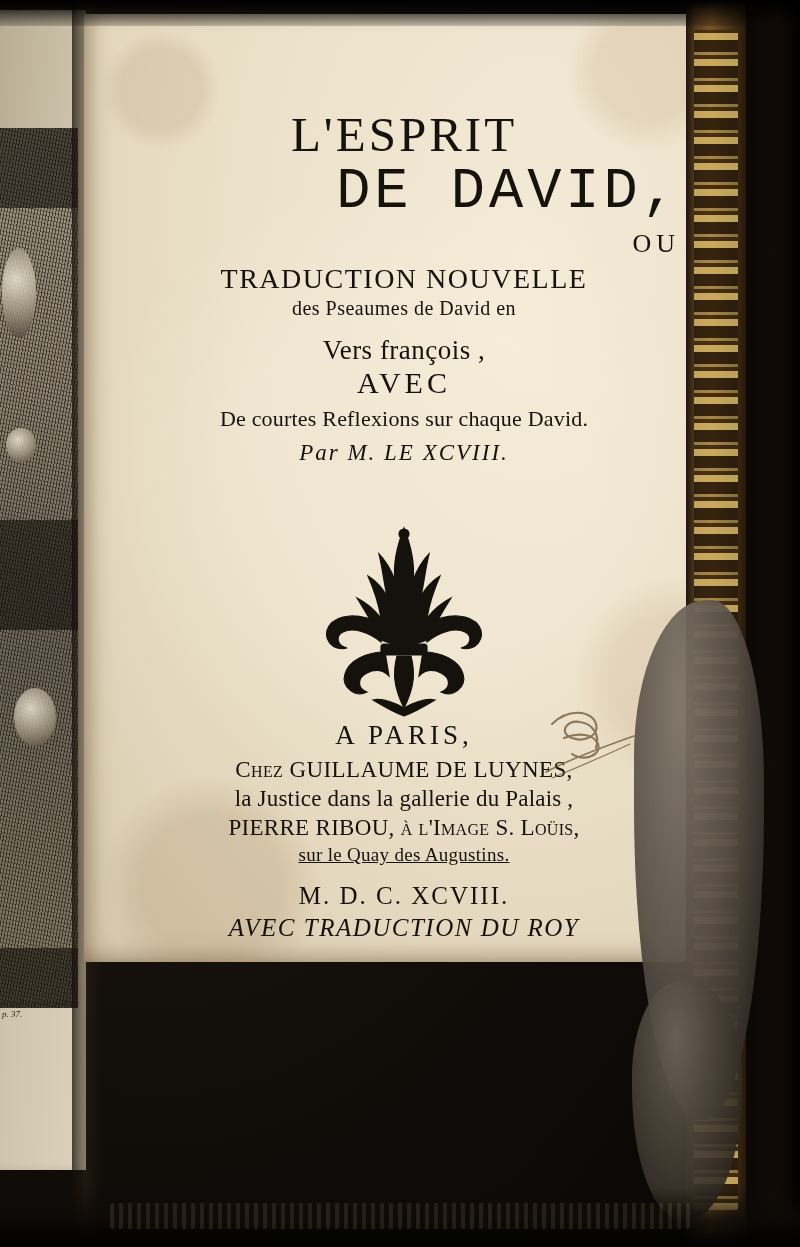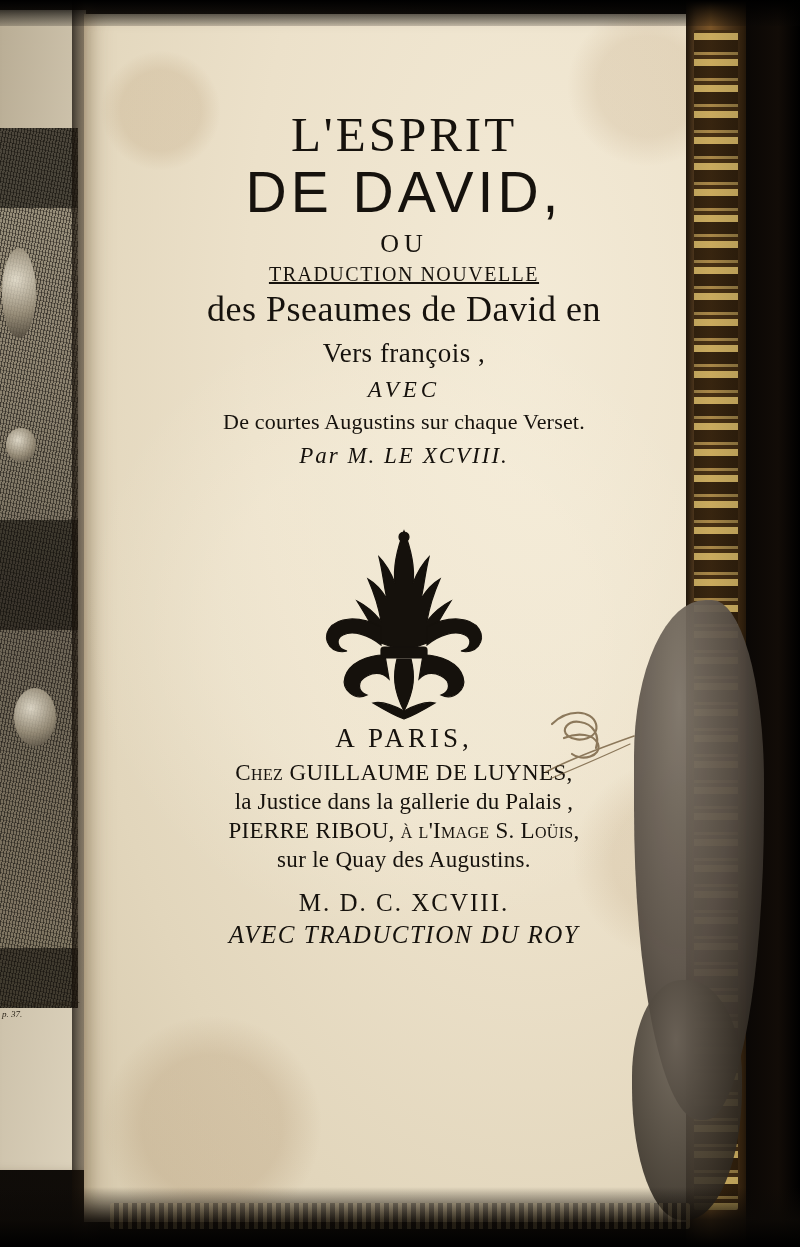--- a/index.html
+++ b/index.html
@@ -83,21 +83,21 @@
     left: 72px; top: 0;
     width: 30px; height: 1247px;
     background: linear-gradient(90deg, rgba(20,14,8,.75) 0%, rgba(60,45,28,.35) 45%, rgba(255,255,255,0) 100%);
     pointer-events: none;
   }
 
   
   .title-page {
     position: absolute;
     left: 84px; top: 14px;
-    width: 640px; height: 1208px;
+    width: 640px; height: 948px;
     background:
       radial-gradient(ellipse at 70% 25%, #f3ead6 0%, #ece1ca 45%, #e2d6bc 75%, #d6c9ad 100%);
     box-shadow:
       inset 14px 0 26px -12px rgba(90,65,35,.55),
       inset -10px 0 24px -10px rgba(90,65,35,.35),
       inset 0 -14px 26px -12px rgba(90,65,35,.35);
     overflow: hidden;
   }
   
   .title-page::after {
@@ -125,49 +125,49 @@
     letter-spacing: 3px;
     line-height: 1;
     margin: 0 0 4px 0;
     font-family: "Liberation Serif", serif;
   }
   .l2 {
     font-size: 57px;
     letter-spacing: 4px;
     line-height: 1.05;
     margin: 0 0 6px 0;
-    font-family: Liberation Sans, sans-serif;
+    font-family: Liberation Mono, monospace;
+    text-align: right;
   }
   .l3 {
     font-size: 26px;
     letter-spacing: 5px;
     margin: 0 0 4px 0;
+    text-align: right;
   }
   .l4 {
-    font-size: 20px;
+    font-size: 28px;
     letter-spacing: 1.5px;
     margin: 0 0 2px 0;
     white-space: nowrap;
-    text-decoration: underline;
   }
   .l5 {
-    font-size: 36px;
+    font-size: 20px;
     letter-spacing: .5px;
-    margin: 0 0 8px 0;
+    margin: 0 0 15px 0;
   }
   .l6 {
     font-size: 27px;
     letter-spacing: .5px;
     margin: 0 0 0 0;
   }
   .l7 {
-    font-size: 23px;
-    font-style: italic;
+    font-size: 30px;
     letter-spacing: 4px;
-    margin: 8px 0 6px 0;
+    margin: 0 0 6px 0;
   }
   .l8 {
     font-size: 22px;
     letter-spacing: .2px;
     margin: 0 0 8px 0;
   }
   .l9 {
     font-size: 23px;
     font-style: italic;
     letter-spacing: 2px;
@@ -219,23 +219,24 @@
     letter-spacing: 3px;
     margin: 0 0 3px 0;
   }
   .im5 {
     font-size: 23px;
     letter-spacing: .3px;
     margin: 0 0 3px 0;
     white-space: nowrap;
   }
   .im6 {
-    font-size: 23px;
+    font-size: 19px;
     letter-spacing: .3px;
     margin: 0 0 16px 0;
+    text-decoration: underline;
   }
   .im7 {
     font-size: 25px;
     letter-spacing: 2px;
     margin: 0 0 4px 0;
   }
   .im8 {
     font-size: 25px;
     font-style: italic;
     letter-spacing: 1.5px;
@@ -342,21 +343,21 @@
   <div class="title-page">
     <div class="tp-inner">
 
       <div class="l1">L'ESPRIT</div>
       <div class="l2">DE DAVID,</div>
       <div class="l3">OU</div>
       <div class="l4">TRADUCTION NOUVELLE</div>
       <div class="l5">des Pseaumes de David en</div>
       <div class="l6">Vers françois ,</div>
       <div class="l7">AVEC</div>
-      <div class="l8">De courtes Augustins sur chaque Verset.</div>
+      <div class="l8">De courtes Reflexions sur chaque David.</div>
       <div class="l9">Par M. LE XCVIII.</div>
 
       <div class="ornament">
         <svg viewBox="0 0 230 200" xmlns="http://www.w3.org/2000/svg" aria-hidden="true">
           <g fill="#15110c" stroke="#15110c" stroke-width="1.2">
 
             <path d="M115 8 C108 26 104 44 106 60 C101 48 96 40 90 34 C94 50 95 64 98 76
                      C92 66 86 60 79 56 C86 72 90 86 92 98 C84 88 76 82 68 78
                      C78 94 86 108 92 120 L115 128 L138 120 C144 108 152 94 162 78
                      C154 82 146 88 138 98 C140 86 144 72 151 56 C144 60 138 66 132 76

